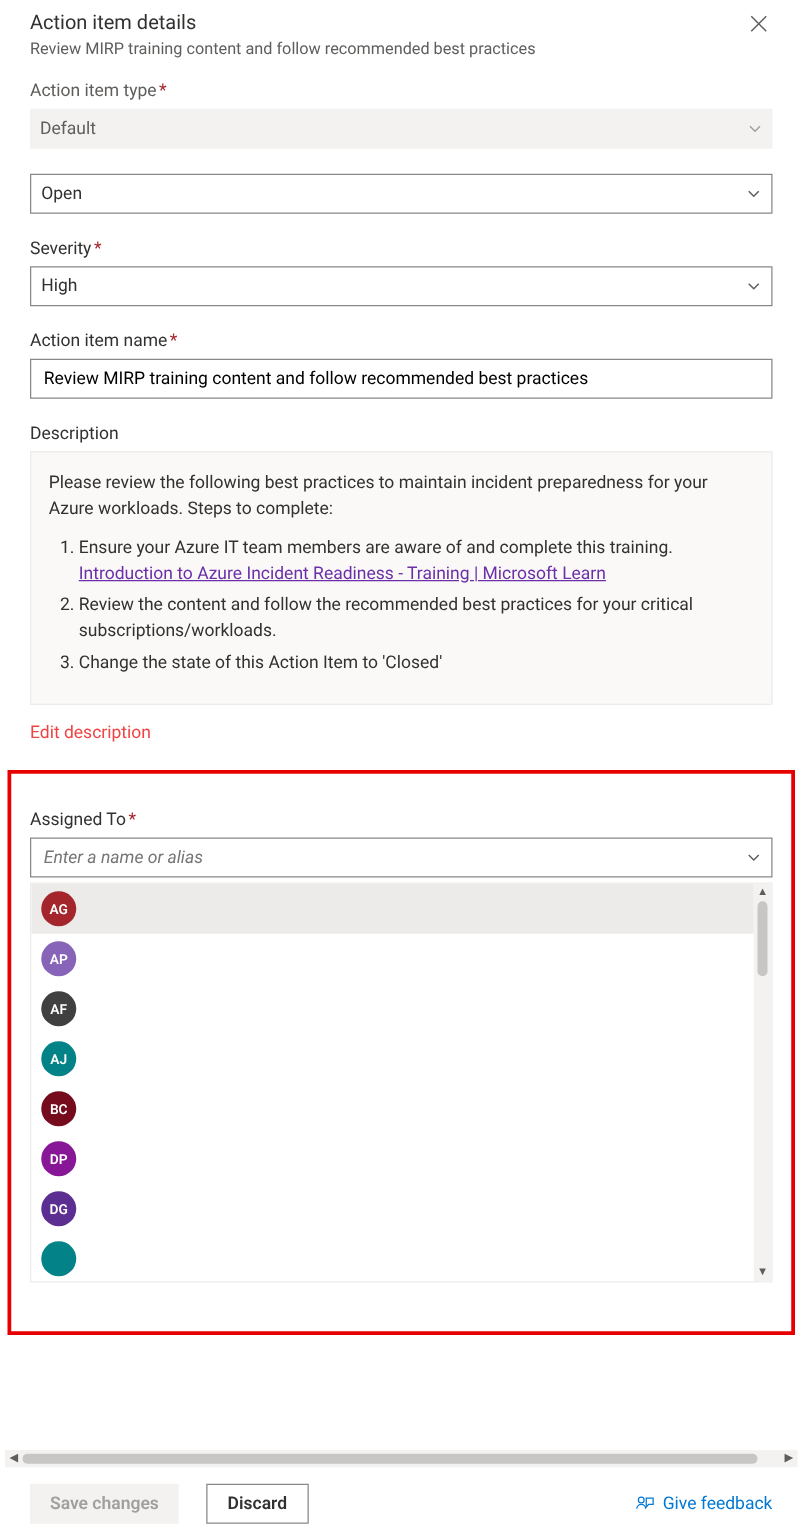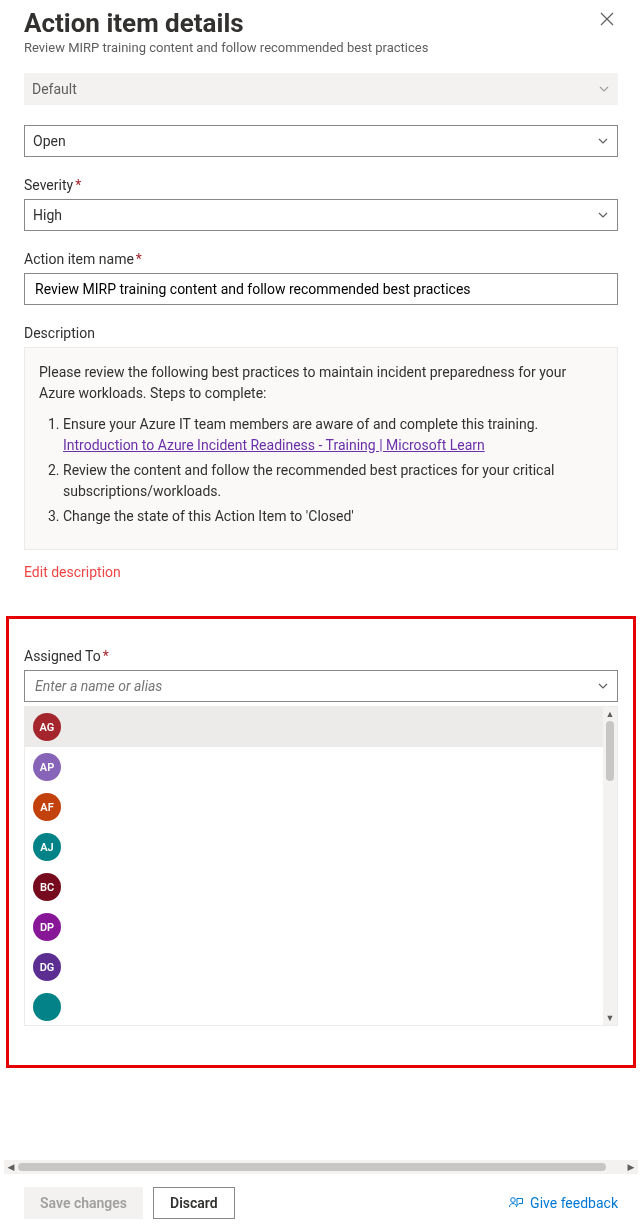--- a/index.html
+++ b/index.html
@@ -16,22 +16,22 @@
   }
   .panel {
     padding: 8px 24px 0 24px;
   }
   .header {
     display: flex;
     justify-content: space-between;
     align-items: flex-start;
   }
   .title {
-    font-size: 26px;
-    font-weight: 700;
+    font-size: 16px;
+    font-weight: 400;
     margin: 0;
   }
   .close-btn {
     background: none;
     border: none;
     font-size: 18px;
     line-height: 1;
     cursor: pointer;
     color: #605e5c;
     padding: 4px;
@@ -237,21 +237,21 @@
     left: 0;
     right: 0;
     bottom: 0;
     height: 56px;
     border-top: 1px solid #fff;
     display: flex;
     align-items: center;
     padding: 0 24px;
     justify-content: space-between;
   }
-  .footer-left { display: flex; gap: 10px; }
+  .footer-left { display: flex; gap: 22px; }
   .btn {
     height: 32px;
     padding: 0 16px;
     font-size: 14px;
     cursor: pointer;
     font-family: inherit;
   }
   .btn-save {
     background: #f3f2f1;
     border: none;
@@ -284,20 +284,23 @@
       <span>
         <svg width="14" height="14" viewBox="0 0 14 14">
             <path d="M1 1 L13 13 M13 1 L1 13" stroke="#605e5c" stroke-width="1.2" fill="none"></path>
           </svg>
       </span>
     </button>
   </div>
   <p class="subtitle">Review MIRP training content and follow recommended best practices</p>
 
   <div class="field">
+    <label class="field-label muted">
+      <span>Action item type</span><span class="req">*</span>
+    </label>
     <div class="select disabled">
       <span>Default</span>
       <span class="chev">
         <svg width="12" height="12" viewBox="0 0 12 12">
             <path d="M2 4 L6 8 L10 4" stroke="#a19f9d" stroke-width="1.2" fill="none"></path>
           </svg>
       </span>
     </div>
   </div>
 
@@ -368,21 +371,21 @@
   </div>
   <div class="dropdown">
     <div class="dropdown-inner" id="people-list">
         <div class="person-row sel">
           <div class="avatar" style="background: rgb(164, 38, 44);">AG</div>
         </div>
         <div class="person-row">
           <div class="avatar" style="background: rgb(135, 100, 184);">AP</div>
         </div>
         <div class="person-row">
-          <div class="avatar" style="background: #c2410c;">AF</div>
+          <div class="avatar" style="background: #404040;">AF</div>
         </div>
         <div class="person-row">
           <div class="avatar" style="background: rgb(3, 131, 135);">AJ</div>
         </div>
         <div class="person-row">
           <div class="avatar" style="background: rgb(117, 11, 28);">BC</div>
         </div>
         <div class="person-row">
           <div class="avatar" style="background: rgb(136, 23, 152);">DP</div>
         </div>

